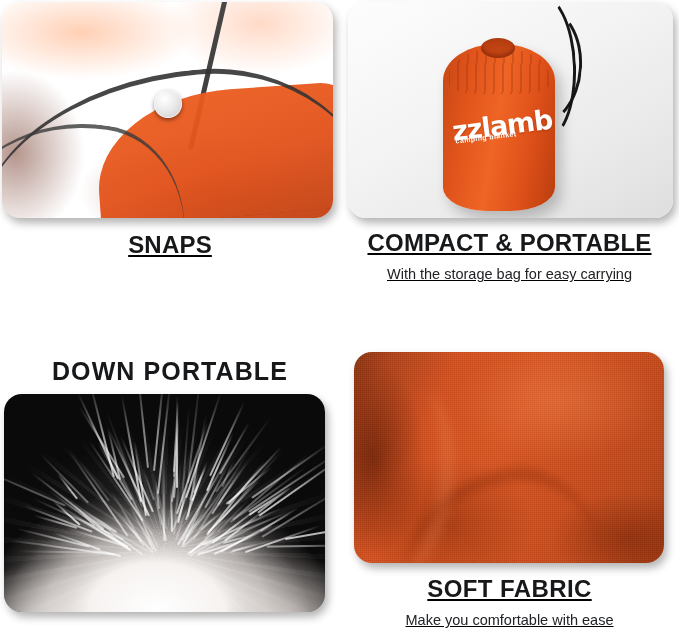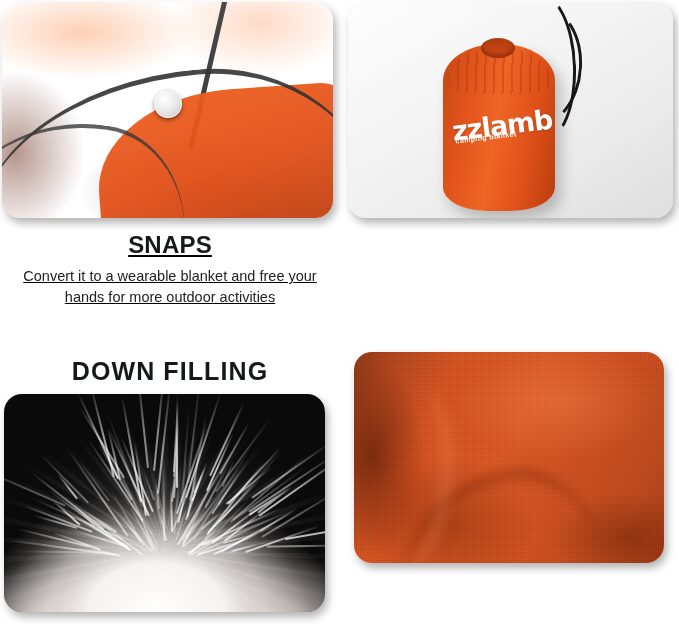--- a/index.html
+++ b/index.html
@@ -305,45 +305,48 @@
       <div class="snaps-art"></div>
       <div class="piping-a"></div>
       <div class="flap-shade"></div>
       <div class="piping-b"></div>
       <div class="piping-c"></div>
       <div class="snap-button"></div>
     </div>
 
     <div class="caption cap-snaps">
       <div class="heading heading-snaps">SNAPS</div>
-      <div class="subtext">Convert it to a wearable blanket and free your hands for more outdoor activities</div>
     </div>
   </div>
 
   <div class="panel panel-compact">
 
     <div class="card card-compact">
       <div class="compact-art"></div>
       <div class="cord cord-1"></div>
       <div class="cord cord-2"></div>
       <div class="cord cord-3"></div>
       <div class="bag"></div>
       <div class="bag-cinch"></div>
       <div class="logo-block">
         <div class="logo-main">zzlamb</div>
         <div class="logo-sub">camping blanket</div>
       </div>
     </div>
 
+    <div class="caption cap-compact">
+      <div class="heading heading-compact">COMPACT &amp; PORTABLE</div>
+      <div class="subtext subtext-compact">With the storage bag for easy carrying</div>
+    </div>
   </div>
 
   <div class="panel panel-down">
 
     <div class="head-above-down">
-      <div class="heading heading-down">DOWN FILLING</div>
+      <div class="heading heading-down">DOWN PORTABLE</div>
     </div>
 
     <div class="card card-down">
       <div class="down-art"></div>
       <div class="feather-wisps" id="wisps">
           <div class="wisp" style="left: 160.8px; top: 75.8px; height: 58.6px; opacity: 0.28; transform: rotate(-12.5deg); transform-origin: 50% 100%;"></div>
           <div class="wisp" style="left: 197.3px; top: 63px; height: 88.2px; opacity: 0.74; transform: rotate(64.9deg); transform-origin: 50% 100%;"></div>
           <div class="wisp" style="left: 160.9px; top: 112px; height: 34.7px; opacity: 0.64; transform: rotate(-11.1deg); transform-origin: 50% 100%;"></div>
           <div class="wisp" style="left: 106.2px; top: 97px; height: 38.5px; opacity: 0.38; transform: rotate(-63.4deg); transform-origin: 50% 100%;"></div>
           <div class="wisp" style="left: 186.8px; top: 65.2px; height: 42.3px; opacity: 0.8; transform: rotate(20.8deg); transform-origin: 50% 100%;"></div>
@@ -467,15 +470,19 @@
   </div>
 
   <div class="panel panel-soft">
 
     <div class="card card-soft">
       <div class="soft-art"></div>
       <div class="soft-fold"></div>
       <div class="soft-fold2"></div>
     </div>
 
+    <div class="caption cap-soft">
+      <div class="heading heading-soft">SOFT FABRIC</div>
+      <div class="subtext subtext-soft">Make you comfortable with ease</div>
+    </div>
   </div>
 
 </div>
 
 </body></html>

